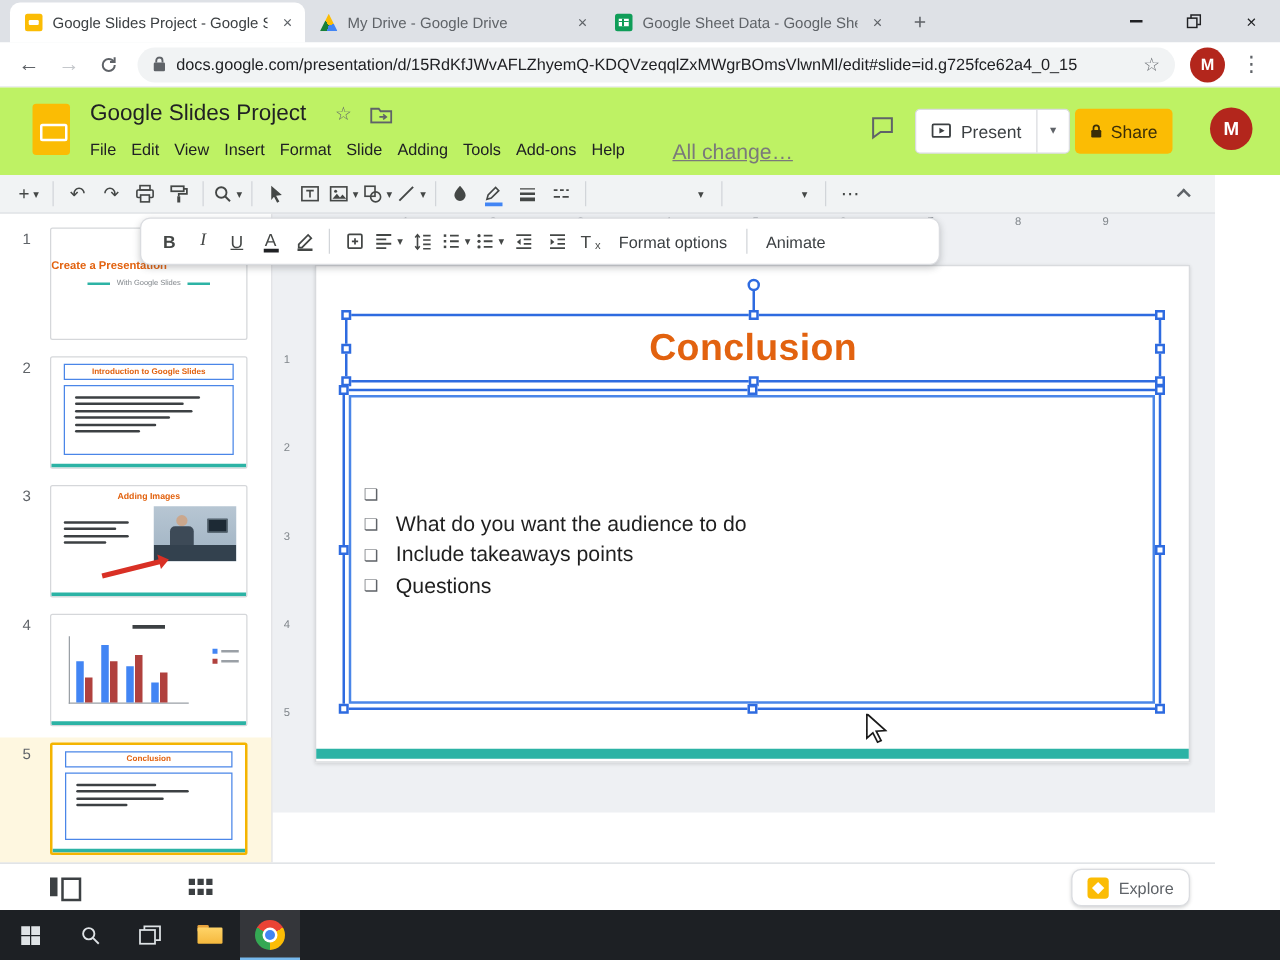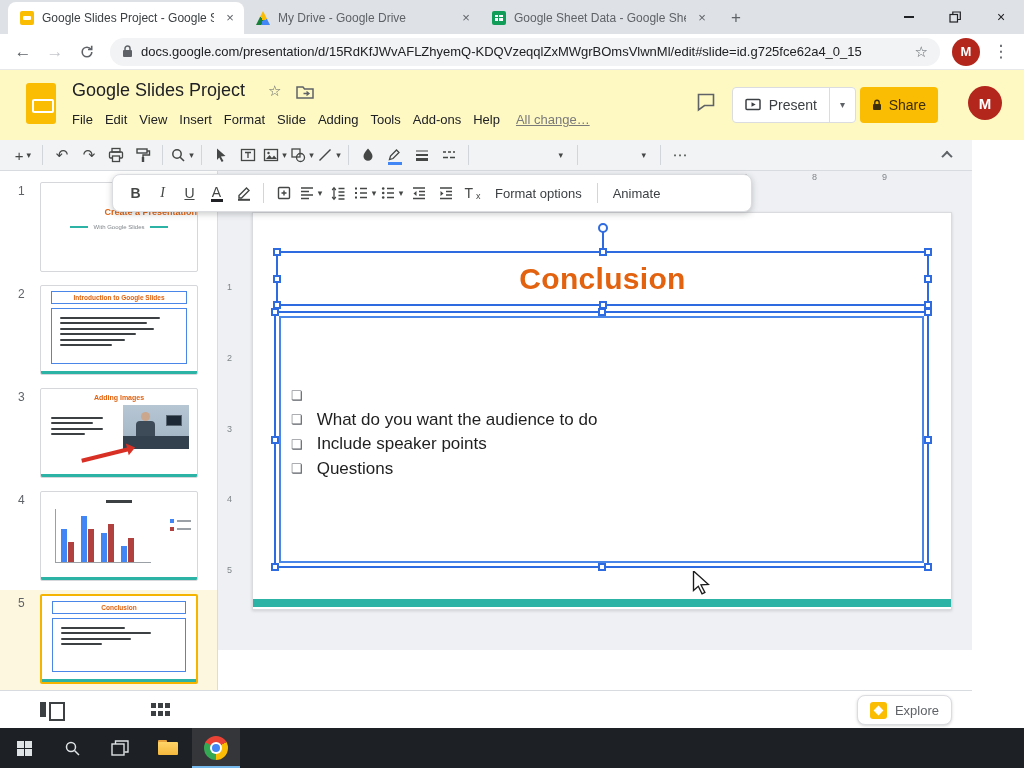--- a/index.html
+++ b/index.html
@@ -30,29 +30,29 @@
   .navbar{position:absolute;top:34px;left:0;width:100%;height:36px;background:#fff;display:flex;align-items:center;gap:2px;padding:0 8px;border-bottom:1px solid #e6e8ea}
   .nav-ic{width:30px;height:30px;display:flex;align-items:center;justify-content:center;font-size:17px;color:#5f6368}
   .nav-ic.disabled{color:#c4c7cb}
   .omnibox{flex:1;height:28px;background:#f1f3f4;border-radius:14px;display:flex;align-items:center;padding:0 12px;gap:8px;margin:0 6px}
   .url{flex:1;border:none;background:transparent;font-size:13px;color:#202124;font-family:"Liberation Sans",sans-serif;outline:none}
   .ob-star{font-size:15px;color:#5f6368}
   .avatar{border-radius:50%;background:#b3261c;color:#fff;display:flex;align-items:center;justify-content:center;font-weight:700}
   .nav-avatar{width:28px;height:28px;font-size:13px;margin:0 4px;flex:0 0 28px}
 
   
-  .appheader{position:absolute;top:70px;left:0;width:100%;height:70px;background:#fef9c3}
+  .appheader{position:absolute;top:70px;left:0;width:100%;height:70px;background:#bef264}
   .slides-logo{position:absolute;left:26px;top:13px;width:30px;height:41px;background:#fbbc04;border-radius:3px}
   .slides-logo::after{content:"";position:absolute;left:6px;top:16px;width:18px;height:10px;border:2.5px solid #fff;border-radius:2px}
   .doc-title{position:absolute;left:72px;top:10px;font-size:18px;color:#202124}
   .hstar{position:absolute;left:268px;top:12px;font-size:15px;color:#5f6368}
   .hfolder{position:absolute;left:296px;top:15px}
   .menubar{position:absolute;left:66px;top:38px;display:flex;font-size:13px;color:#202124;align-items:flex-start}
   .menubar .mi{padding:4px 6px}
-  .changes{margin-left:4px;color:#7a7a7a;text-decoration:underline;padding:4px 6px;font-size:13px}
+  .changes{margin-left:26px;color:#7a7a7a;text-decoration:underline;padding:4px 6px;font-size:17px}
   .comment-btn{position:absolute;right:308px;top:22px}
   .present{position:absolute;right:168px;top:17px;height:36px;border:1px solid #dadce0;border-radius:4px;display:flex;align-items:center;background:#fff}
   .pmain{display:flex;align-items:center;gap:8px;padding:0 12px;font-size:14px;color:#3c4043}
   .pcaret{width:26px;text-align:center;border-left:1px solid #dadce0;color:#5f6368;font-size:10px;line-height:34px}
   .share{position:absolute;right:86px;top:17px;height:36px;background:#fbbc04;border-radius:4px;display:flex;align-items:center;gap:7px;padding:0 12px;font-size:14px;color:#3b2e08;font-weight:500}
   .header-avatar{position:absolute;right:22px;top:16px;width:34px;height:34px;font-size:15px}
 
   
   .toolbar{position:absolute;top:140px;left:0;width:972px;height:31px;background:#f1f3f4;border-bottom:1px solid #d8dbdf;display:flex;align-items:center;padding-left:10px;gap:1px}
   .tb{min-width:26px;height:26px;display:flex;align-items:center;justify-content:center;border-radius:4px;color:#444746;font-size:15px;gap:3px}
@@ -76,21 +76,21 @@
   .clear-x{font-size:9px;margin-top:5px}
 
   
   .panel{position:absolute;left:0;top:171px;width:218px;height:519px;background:#fff;border-right:1px solid #dadce0;z-index:5}
   .srow{position:absolute;left:0;width:100%;height:101px}
   .snum{position:absolute;left:18px;top:6px;font-size:12px;color:#5f6368}
   .thumb{position:absolute;left:40px;top:4px;width:158px;height:90px;background:#fff;border:1px solid #d5d7da;border-radius:2px;overflow:hidden}
   .srow.selected{background:#fef7e0}
   .srow.selected .thumb{border:2px solid #f4b400}
   .teal{position:absolute;left:0;bottom:0;width:100%;height:3px;background:#2cb3a5}
-  .t1-title{margin-top:24px;text-align:right;font-size:9px;font-weight:700;color:#e2620f}
+  .t1-title{margin-top:24px;text-align:left;font-size:9px;font-weight:700;color:#e2620f}
   .t1-subrow{margin-top:7px;display:flex;align-items:center;justify-content:center;gap:5px}
   .t1-line{width:18px;height:2px;background:#2cb3a5}
   .t1-sub{font-size:6px;color:#80868b}
   .tbox{margin:5px 10px 0;border:1px solid #4a86e8;text-align:center;font-size:6.5px;font-weight:700;color:#e2620f;padding:2px 1px}
   .tbody{margin:4px 10px 0;border:1px solid #4a86e8;padding:4px 8px;height:56px}
   .ln{height:2px;background:#3c4043;border-radius:1px;margin:3.5px 0}
   .t3-title{margin-top:5px;text-align:center;font-size:7px;font-weight:700;color:#e2620f}
   .t3-stage{position:relative;height:70px}
   .t3-lines{position:absolute;left:10px;top:12px;width:52px}
   .t3-img{position:absolute;right:8px;top:4px;width:66px;height:44px;background:linear-gradient(#b7c6d3,#9fb2c2);overflow:hidden}
@@ -611,21 +611,21 @@
         <div class="bullets">
           <div class="bline">
               <span class="bchar">❏</span>
             </div>
           <div class="bline">
               <span class="bchar">❏</span>
               <span>What do you want the audience to do</span>
             </div>
           <div class="bline">
               <span class="bchar">❏</span>
-              <span>Include speaker points</span>
+              <span>Include takeaways points</span>
             </div>
           <div class="bline">
               <span class="bchar">❏</span>
               <span>Questions</span>
             </div>
         </div>
       </div>
 
       <div class="teal-strip"></div>
     </div>

